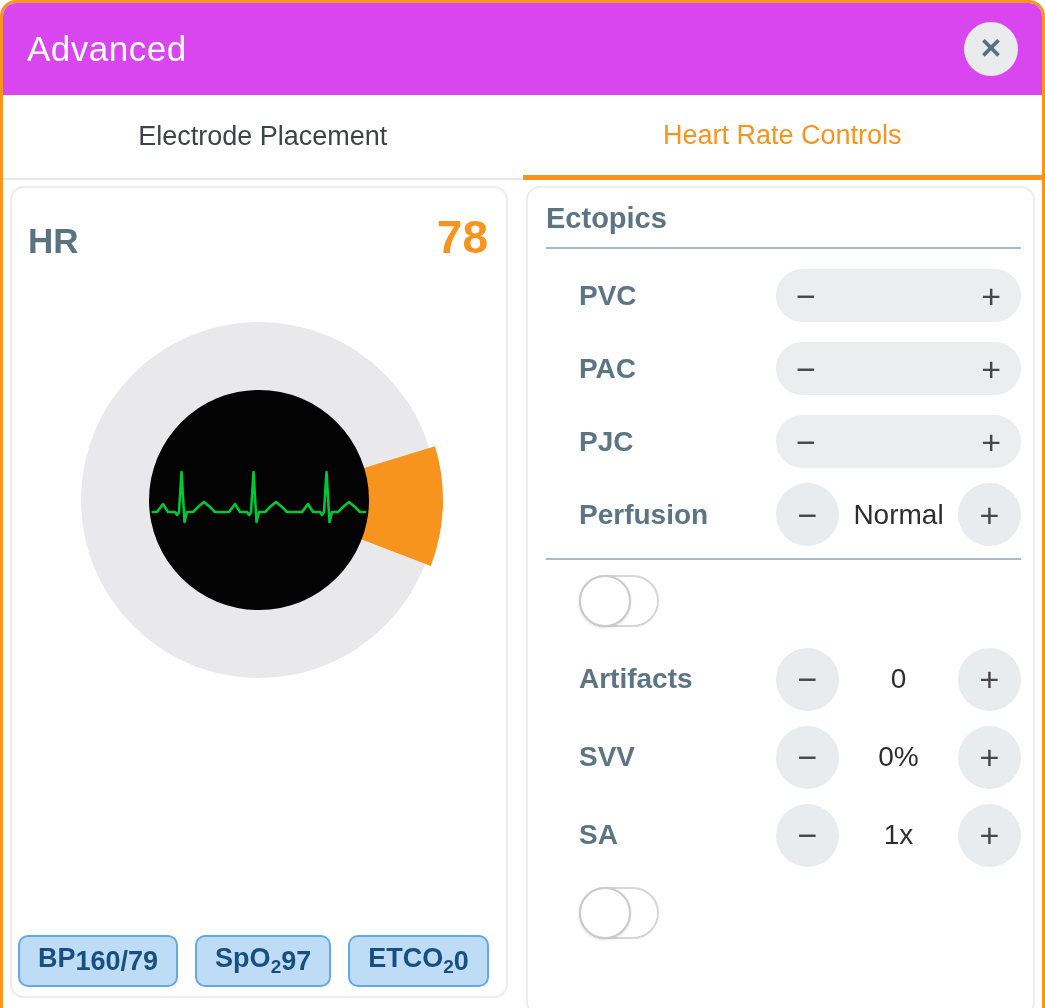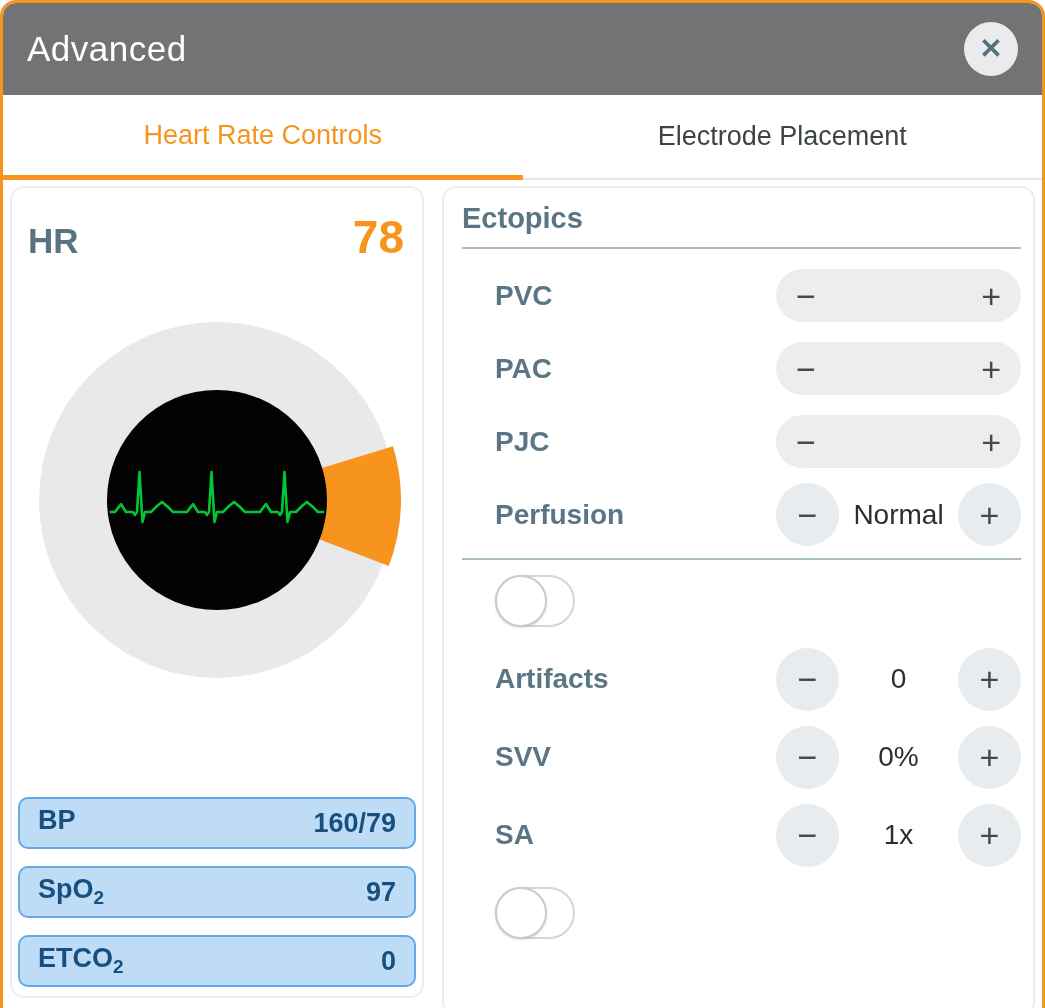--- a/index.html
+++ b/index.html
@@ -5,21 +5,21 @@
   * { box-sizing: border-box; margin: 0; padding: 0; }
   html, body { width: 1045px; height: 1008px; overflow: hidden; background: #fff; }
   body { font-family: "Liberation Sans", sans-serif; }
 
   .modal {
     position: absolute; left: 0; top: 0; width: 1045px; height: 1020px;
     border: 3px solid #F7941E; border-radius: 16px 16px 0 0; background: #fff;
     overflow: hidden;
   }
   .header {
-    height: 92px; background: #737373; display: flex; align-items: center;
+    height: 92px; background: #d946ef; display: flex; align-items: center;
     padding: 0 24px; border-radius: 12px 12px 0 0;
   }
   .header-title { color: #fff; font-size: 35px; font-weight: 500; letter-spacing: .5px; }
   .close-btn {
     margin-left: auto; width: 54px; height: 54px; border-radius: 50%;
     background: #E9EBED; border: none; display: flex; align-items: center; justify-content: center;
     cursor: pointer;
   }
   .close-x { color: #57707E; font-size: 28px; font-weight: 600; line-height: 1; }
 
@@ -27,30 +27,30 @@
   .tab {
     flex: 1; display: flex; align-items: center; justify-content: center;
     font-size: 27px; font-weight: 500; background: #fff; border: none; cursor: pointer;
   }
   .tab.active { color: #F7941E; border-bottom: 5px solid #F7941E; }
   .tab.inactive { color: #3E4347; border-bottom: 2px solid #E7E7E7; }
 
   .content { display: flex; gap: 18px; padding: 6px 7px 0 7px; }
 
   .card { border: 2px solid #EDEDED; border-radius: 14px; background: #fff; }
-  .left-card { width: 414px; height: 812px; display: flex; flex-direction: column; }
+  .left-card { width: 498px; height: 812px; display: flex; flex-direction: column; }
   .right-card { flex: 1; height: 830px; padding: 14px 12px 0 18px; }
 
   .hr-row { display: flex; align-items: baseline; justify-content: space-between; padding: 22px 18px 0 16px; }
   .hr-label { font-size: 35px; font-weight: 700; color: #5A7380; }
   .hr-value { font-size: 46px; font-weight: 700; color: #F7941E; text-align: center; }
 
   .dial-wrap { margin: 50px auto 0 auto; width: 372px; height: 372px; cursor: pointer; }
 
-  .vitals { margin-top: auto; padding: 0 6px 9px 6px; display: flex; flex-direction: column; gap: 17px; }
+  .vitals { margin-top: auto; padding: 0 6px 9px 6px; display: flex; flex-direction: row; gap: 17px; }
   .vital-row {
     height: 52px; background: #BEDCF6; border: 2px solid #64A8E8; border-radius: 10px;
     display: flex; align-items: center; justify-content: space-between; padding: 0 18px;
     font-size: 27px; font-weight: 700; color: #17507F; cursor: pointer;
   }
   .vital-row sub { font-size: 19px; }
 
   .section-title { font-size: 29px; font-weight: 700; color: #5B7584; }
   .divider { border: none; border-top: 2px solid #A9BBC4; margin-top: 12px; }
   .sec2 { margin-top: 34px; }
@@ -90,22 +90,22 @@
 <div class="modal">
 
   <div class="header">
     <span class="header-title">Advanced</span>
     <button class="close-btn">
       <span class="close-x">✕</span>
     </button>
   </div>
 
   <div class="tabbar">
+    <button class="tab inactive">Electrode Placement</button>
     <button class="tab active">Heart Rate Controls</button>
-    <button class="tab inactive">Electrode Placement</button>
   </div>
 
   <div class="content">
 
     <div class="card left-card">
       <div class="hr-row">
         <span class="hr-label">HR</span>
         <span class="hr-value">78</span>
       </div>
 

